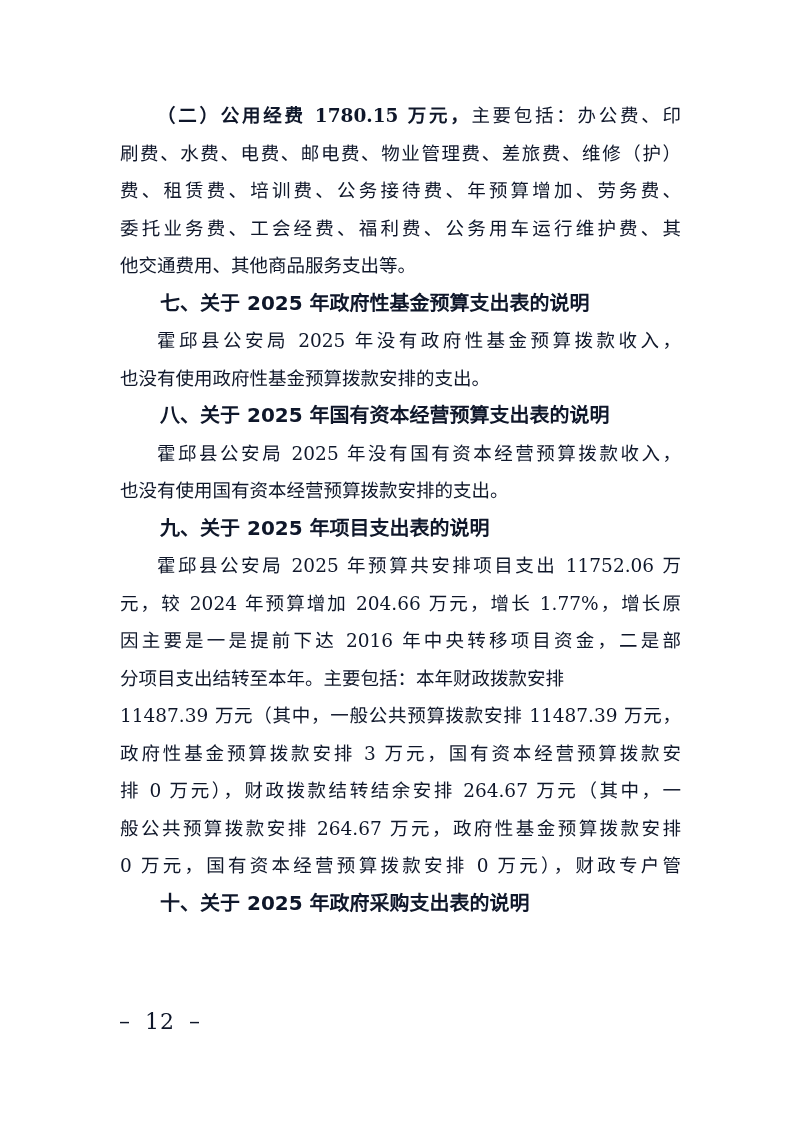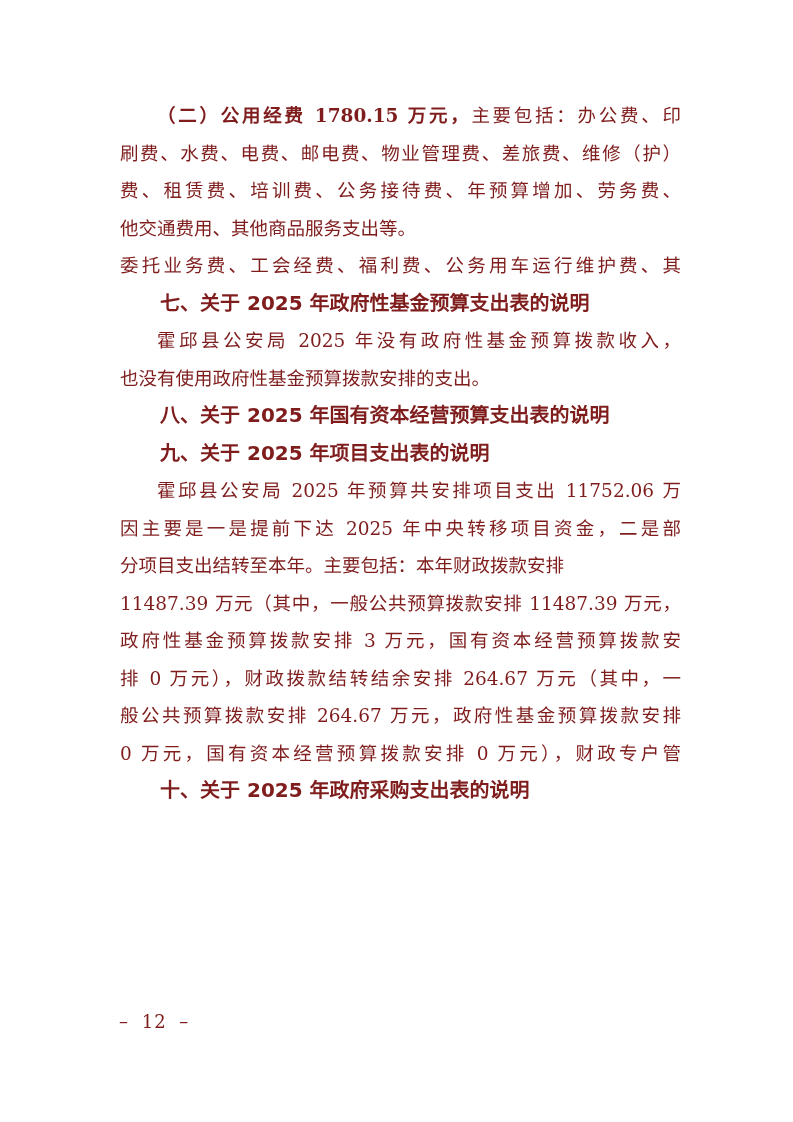--- a/index.html
+++ b/index.html
@@ -5,21 +5,21 @@
   html, body {
     margin: 0;
     padding: 0;
     background: #ffffff;
   }
   .page {
     position: relative;
     width: 793px;
     height: 1122px;
     background: #ffffff;
-    color: #7f1d1d;
+    color: #0f172a;
     font-family: "DejaVu Serif", "Liberation Serif", serif;
     overflow: hidden;
   }
   .doc-body {
     position: absolute;
     left: 120px;
     top: 97px;
     width: 561px;
   }
   .block { margin: 0; padding: 0; }
@@ -44,54 +44,59 @@
     font-family: "DejaVu Sans", "Liberation Sans", sans-serif;
     font-weight: 700;
     font-size: 20px;
   }
   .seg { font-weight: inherit; }
   .bold { font-weight: 700; }
   .page-number {
     position: absolute;
     left: 119px;
     top: 1010px;
-    font-size: 18px;
+    font-size: 22px;
     letter-spacing: 1px;
     word-spacing: 6px;
     line-height: 24px;
   }
 </style>
 </head>
 <body>
 
 <div class="page">
   <div class="doc-body">
       <div class="block body">
         <div class="line j ind"><span class="seg bold">（二）公用经费 1780.15 万元，</span><span class="seg">主要包括：办公费、印</span></div>
         <div class="line j"><span class="seg">刷费、水费、电费、邮电费、物业管理费、差旅费、维修（护）</span></div>
         <div class="line j"><span class="seg">费、租赁费、培训费、公务接待费、年预算增加、劳务费、</span></div>
+        <div class="line j"><span class="seg">委托业务费、工会经费、福利费、公务用车运行维护费、其</span></div>
         <div class="line"><span class="seg">他交通费用、其他商品服务支出等。</span></div>
-        <div class="line j"><span class="seg">委托业务费、工会经费、福利费、公务用车运行维护费、其</span></div>
       </div>
       <div class="block heading">
         <div class="line ind"><span class="seg bold">七、关于 2025 年政府性基金预算支出表的说明</span></div>
       </div>
       <div class="block body">
         <div class="line j ind"><span class="seg">霍邱县公安局 2025 年没有政府性基金预算拨款收入，</span></div>
         <div class="line"><span class="seg">也没有使用政府性基金预算拨款安排的支出。</span></div>
       </div>
       <div class="block heading">
         <div class="line ind"><span class="seg bold">八、关于 2025 年国有资本经营预算支出表的说明</span></div>
       </div>
+      <div class="block body">
+        <div class="line j ind"><span class="seg">霍邱县公安局 2025 年没有国有资本经营预算拨款收入，</span></div>
+        <div class="line"><span class="seg">也没有使用国有资本经营预算拨款安排的支出。</span></div>
+      </div>
       <div class="block heading">
         <div class="line ind"><span class="seg bold">九、关于 2025 年项目支出表的说明</span></div>
       </div>
       <div class="block body">
         <div class="line j ind"><span class="seg">霍邱县公安局 2025 年预算共安排项目支出 11752.06 万</span></div>
-        <div class="line j"><span class="seg">因主要是一是提前下达 2025 年中央转移项目资金，二是部</span></div>
+        <div class="line j"><span class="seg">元，较 2024 年预算增加 204.66 万元，增长 1.77%，增长原</span></div>
+        <div class="line j"><span class="seg">因主要是一是提前下达 2016 年中央转移项目资金，二是部</span></div>
         <div class="line"><span class="seg">分项目支出结转至本年。主要包括：本年财政拨款安排</span></div>
         <div class="line j"><span class="seg">11487.39 万元（其中，一般公共预算拨款安排 11487.39 万元，</span></div>
         <div class="line j"><span class="seg">政府性基金预算拨款安排 3 万元，国有资本经营预算拨款安</span></div>
         <div class="line j"><span class="seg">排 0 万元），财政拨款结转结余安排 264.67 万元（其中，一</span></div>
         <div class="line j"><span class="seg">般公共预算拨款安排 264.67 万元，政府性基金预算拨款安排</span></div>
         <div class="line j"><span class="seg">0 万元，国有资本经营预算拨款安排 0 万元），财政专户管</span></div>
       </div>
       <div class="block heading">
         <div class="line ind"><span class="seg bold">十、关于 2025 年政府采购支出表的说明</span></div>
       </div>

